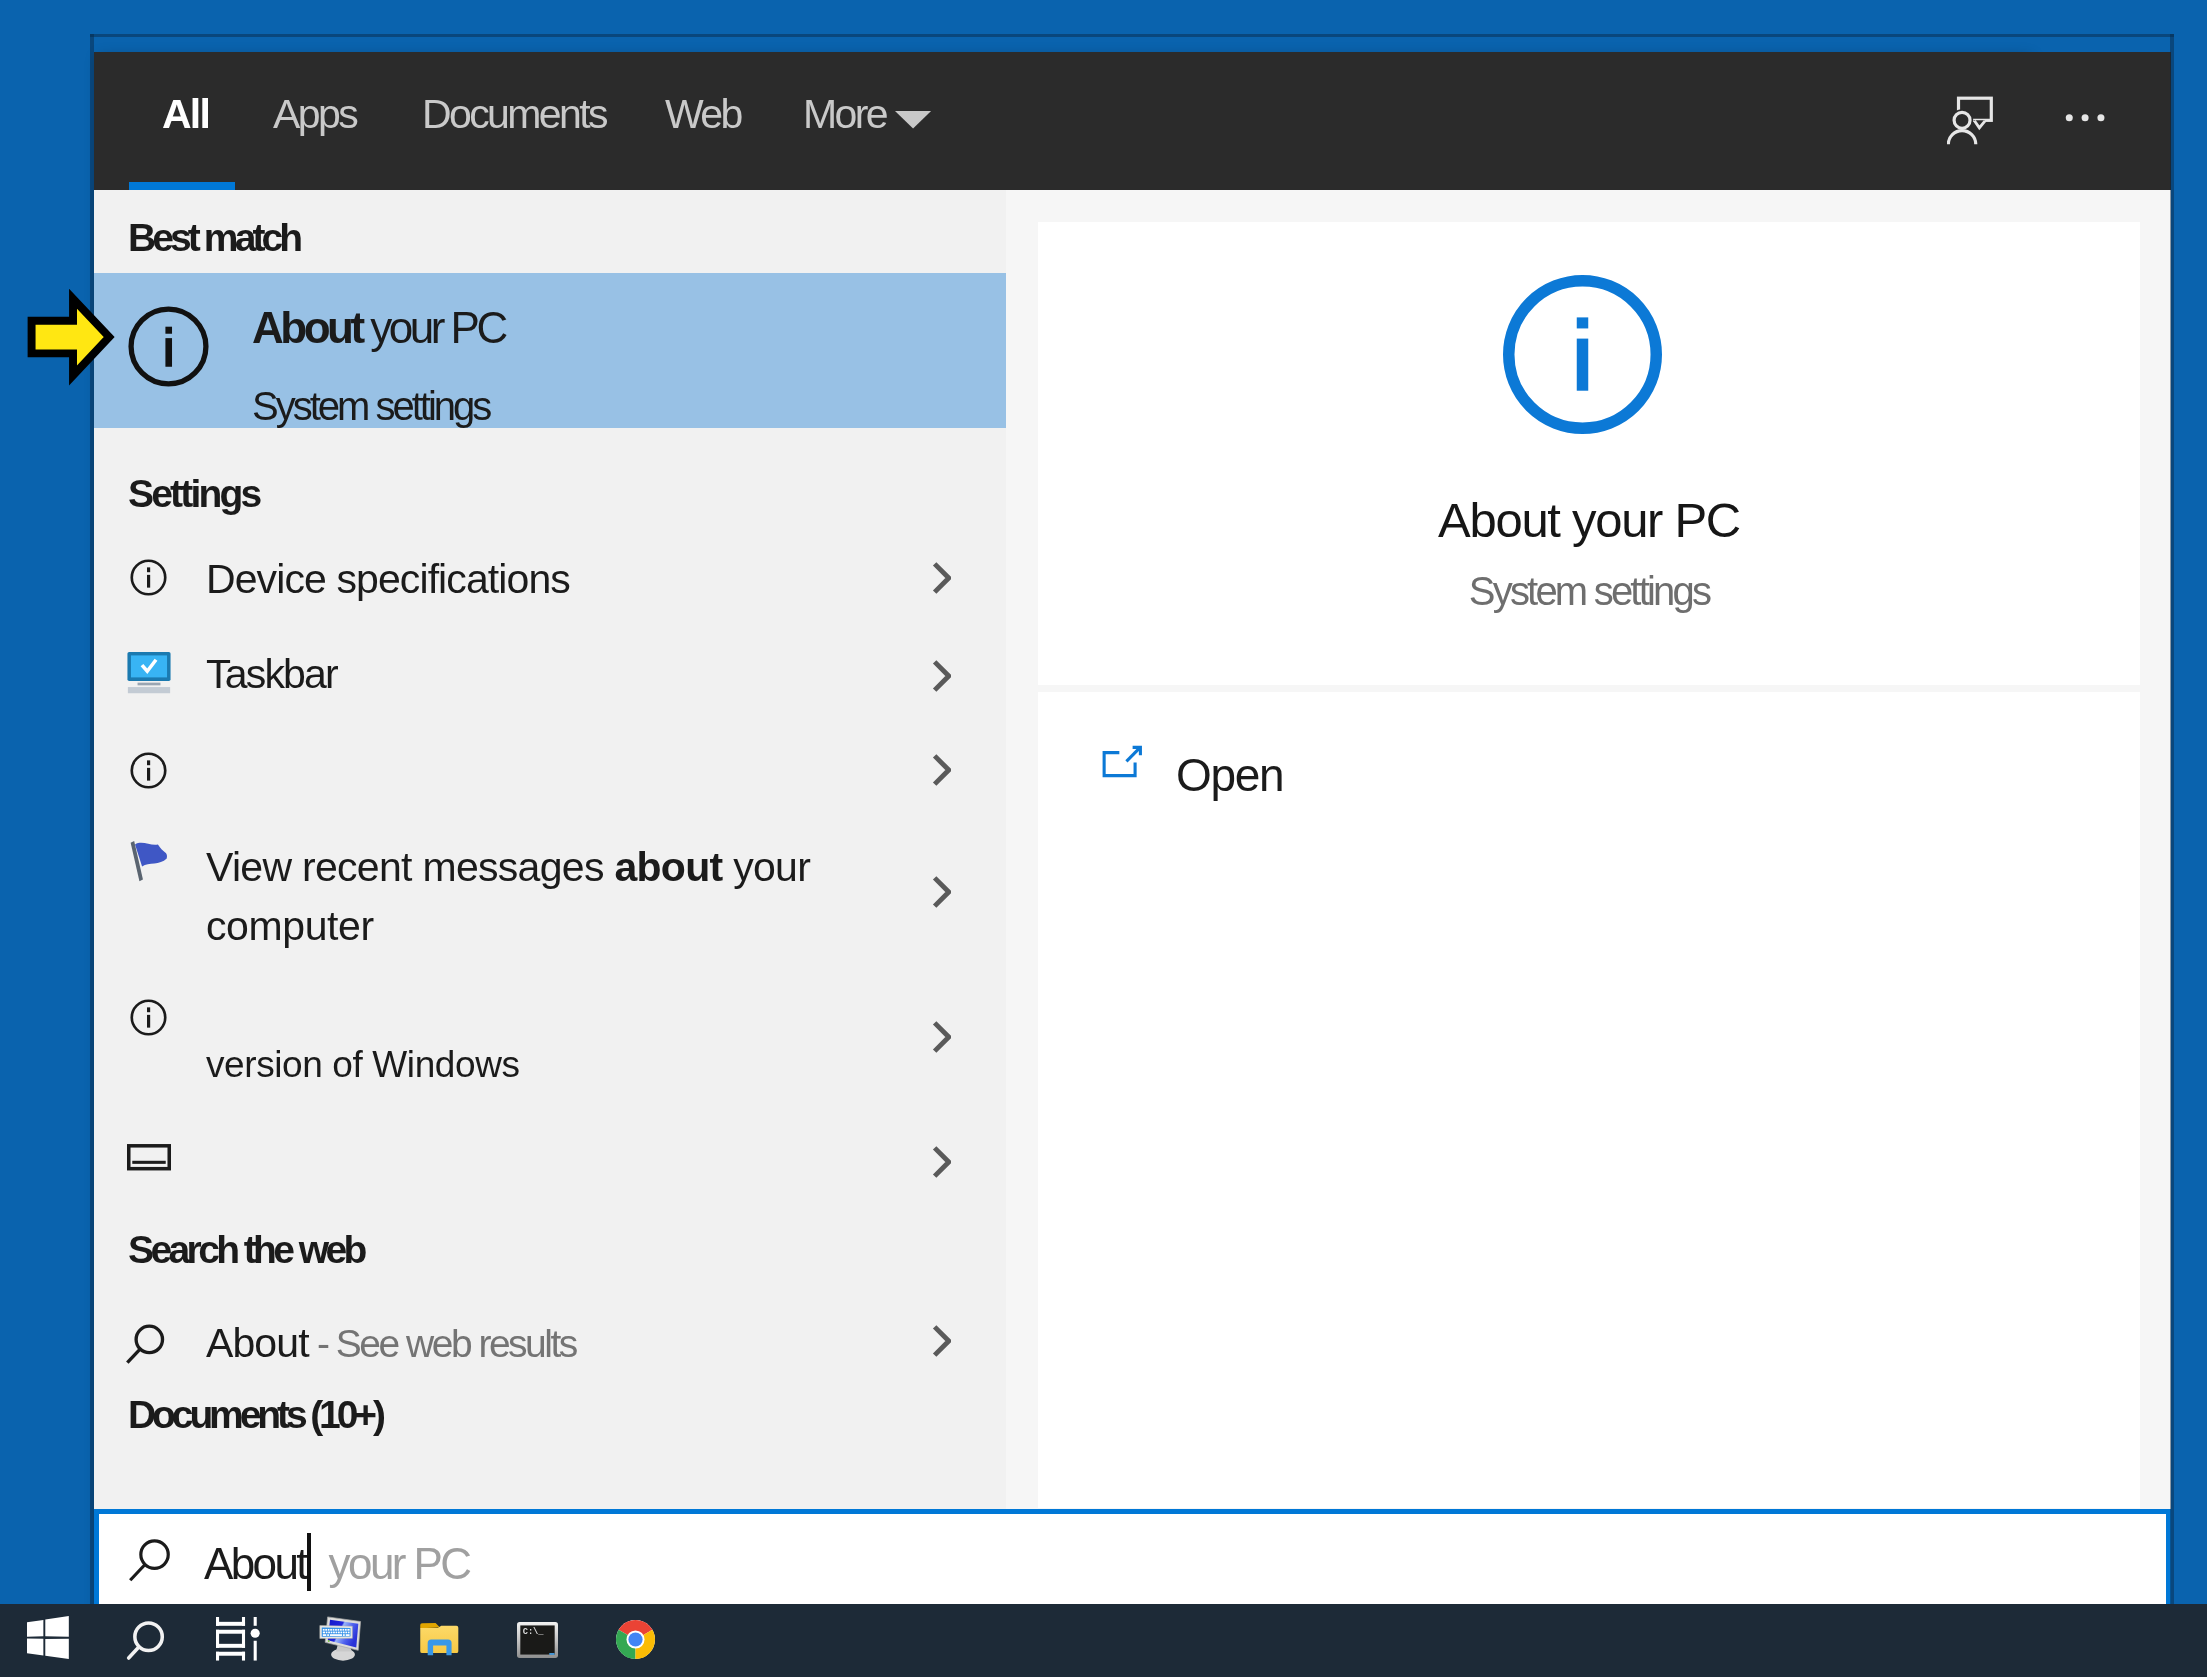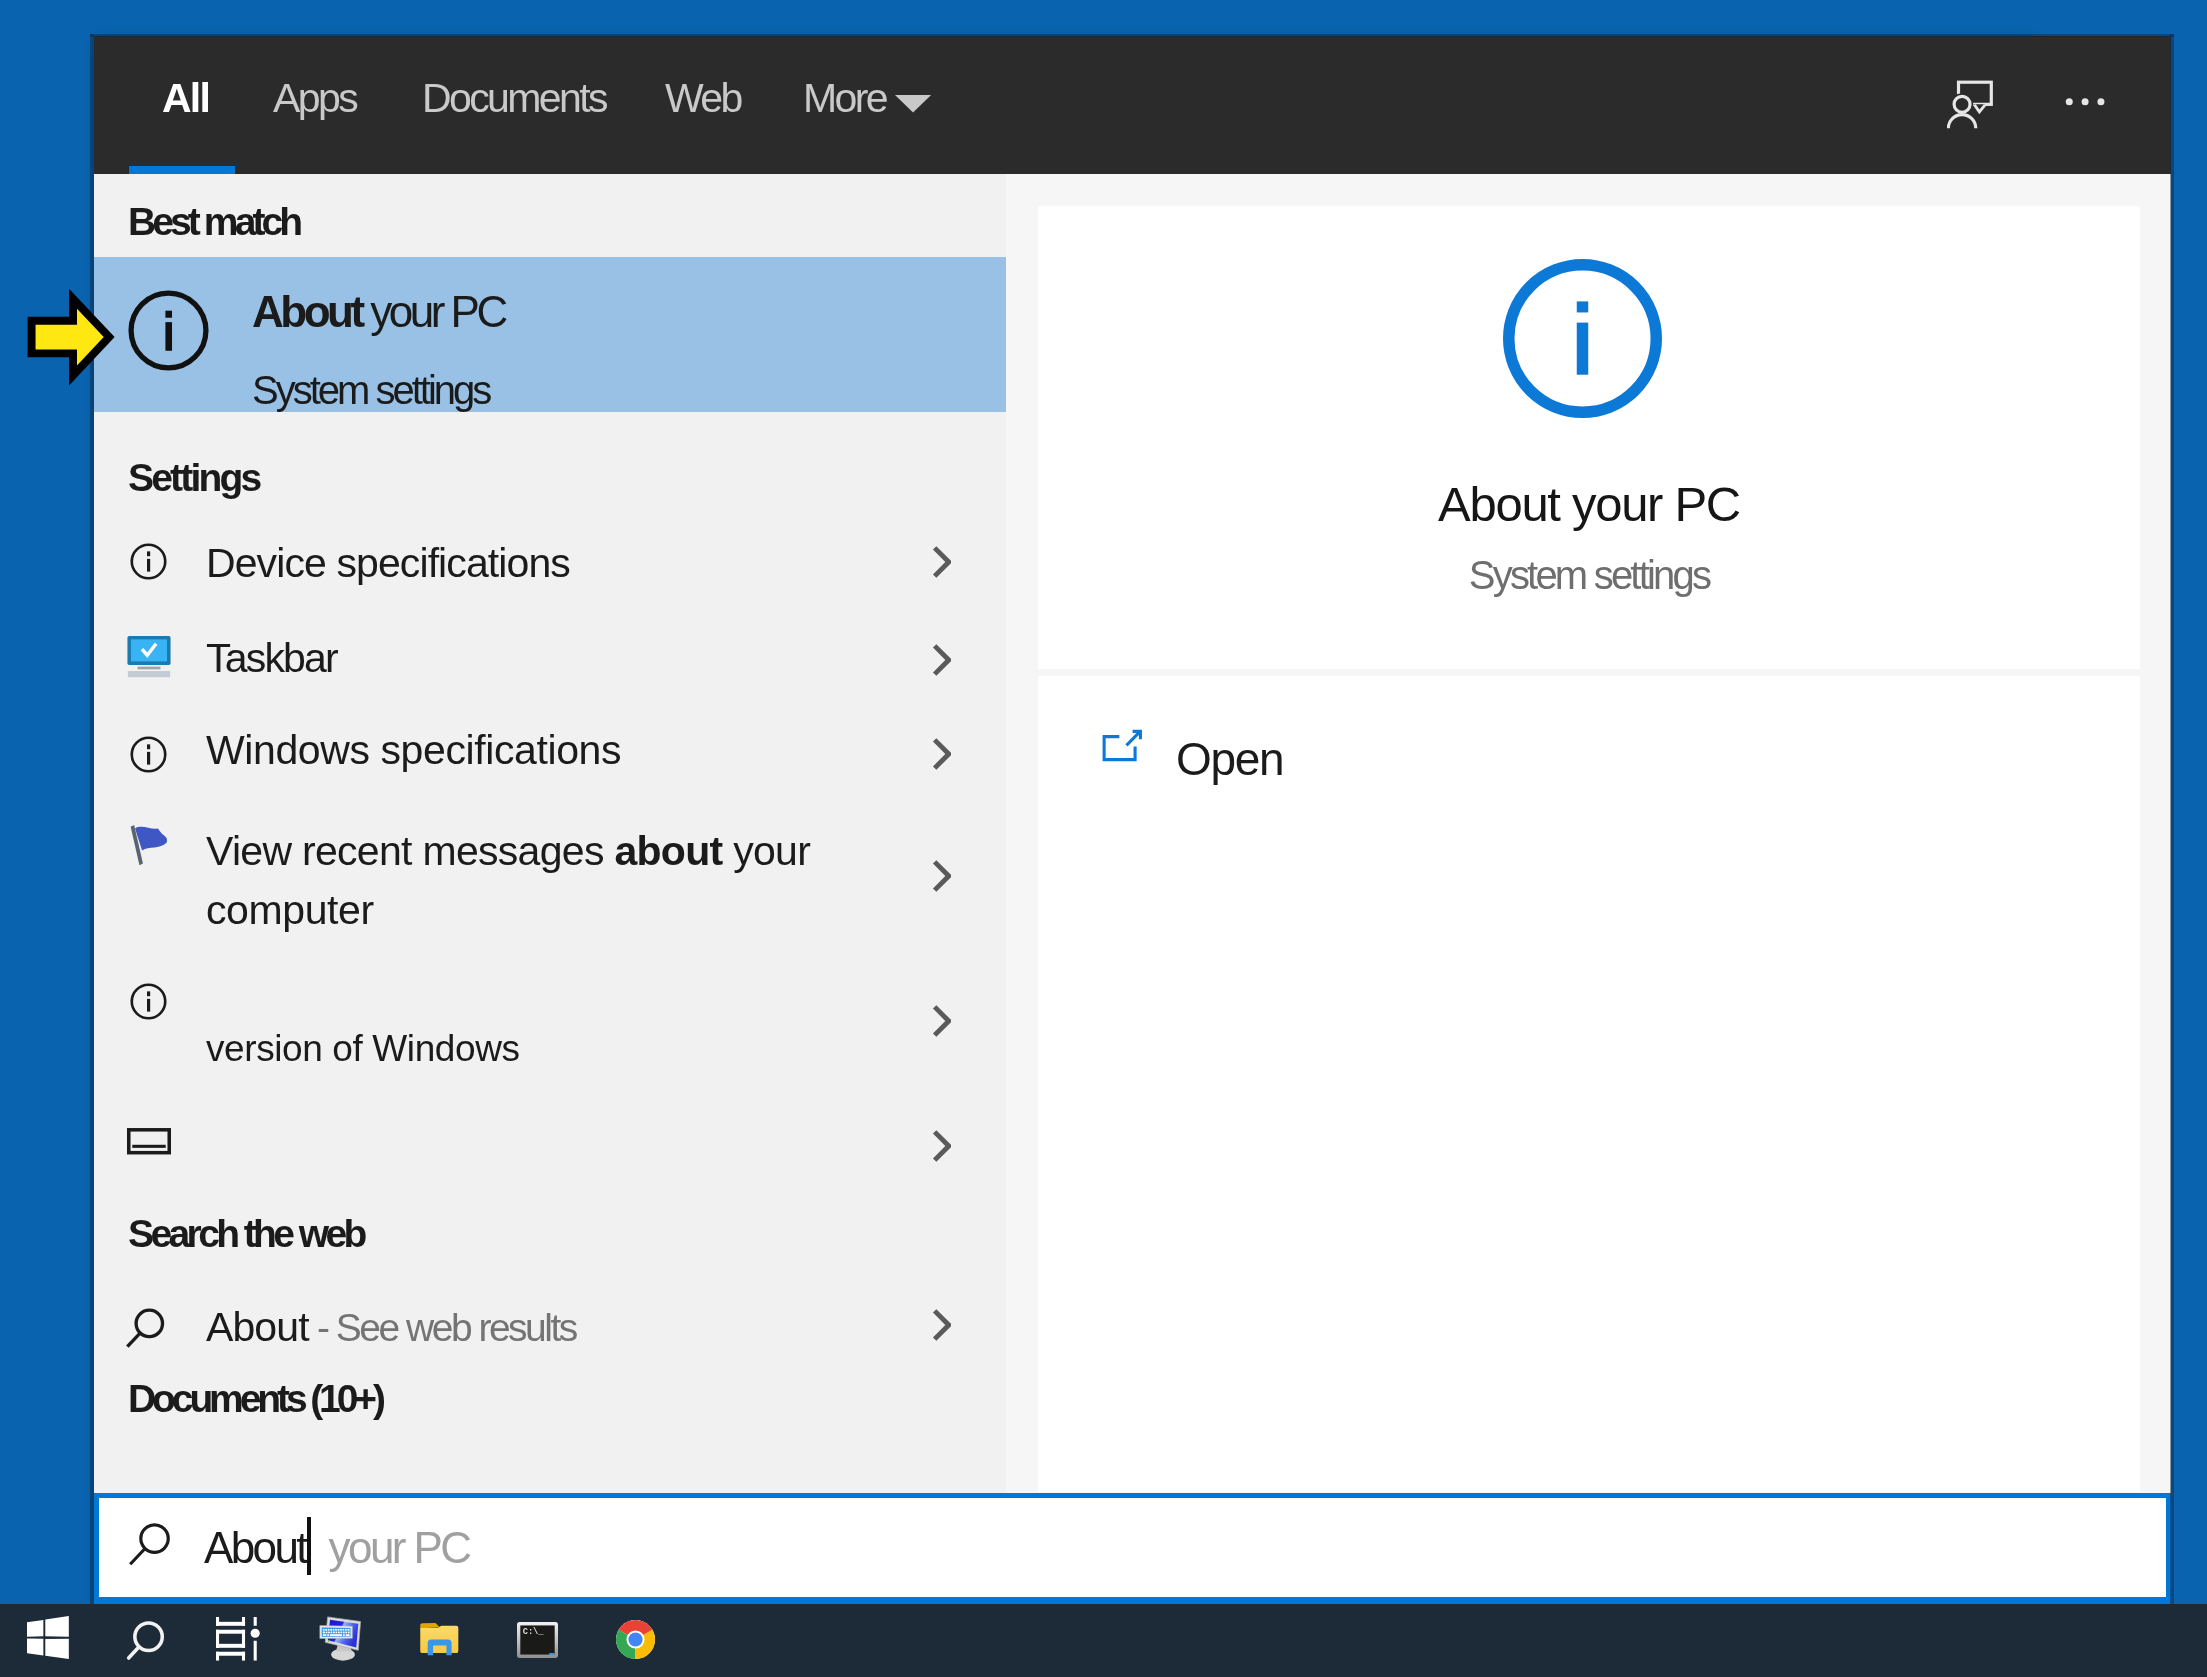--- a/index.html
+++ b/index.html
@@ -5,21 +5,21 @@
   * { margin:0; padding:0; box-sizing:border-box; }
   html,body { width:2207px; height:1678px; overflow:hidden; }
   body { background:#0a63ae; font-family:"Liberation Sans",sans-serif; position:relative; }
   .abs { position:absolute; }
   .t { position:absolute; font-family:"Liberation Sans",sans-serif; color:#1b1b1b; white-space:nowrap; line-height:1; }
   .b { font-weight:bold; }
 </style>
 </head>
 <body>
 
-<div class="abs" id="win" style="left:94px; top:36px; width:1932px; height:1568px; box-shadow:5.3px 5.3px 12.4px rgba(0,0,0,0.35);">
+<div class="abs" id="win" style="left:94px; top:52px; width:1932px; height:1568px; box-shadow:5.3px 5.3px 12.4px rgba(0,0,0,0.35);">
 
   <div class="abs" id="header" style="left:0; top:0; width:2077px; height:138px; background:#2b2b2b;"></div>
 
   <div class="t b" style="left:68px; top:42px; font-size:41px; color:#ffffff; letter-spacing:-1.8px;">All</div>
   <div class="t" style="left:179px; top:42px; font-size:41px; color:#c9c9c9; letter-spacing:-2.6px;">Apps</div>
   <div class="t" style="left:328px; top:42px; font-size:41px; color:#c9c9c9; letter-spacing:-2.6px;">Documents</div>
   <div class="t" style="left:571px; top:42px; font-size:41px; color:#c9c9c9; letter-spacing:-2.6px;">Web</div>
   <div class="t" style="left:709px; top:42px; font-size:41px; color:#c9c9c9; letter-spacing:-2.6px;">More</div>
   <svg class="abs" style="left:801px; top:59px;" width="37" height="18.5" viewBox="0 0 42 21">
     <polygon points="0,0 41,0 20.5,20" fill="#c9c9c9"></polygon>
@@ -83,21 +83,20 @@
   <div class="t" style="left:112px; top:602px; font-size:41px; letter-spacing:-1.8px;">Taskbar</div>
   <svg class="abs" style="left:838px; top:607px;" width="19.4" height="34" viewBox="0 0 22 38">
       <polyline points="3,3 19,19 3,35" fill="none" stroke="#5a5a5a" stroke-width="5.5"></polyline>
     </svg>
 
   <svg class="abs" style="left:36px; top:700px;" width="37" height="37" viewBox="0 0 42 42">
     <circle cx="21" cy="21" r="19" fill="none" stroke="#1b1b1b" stroke-width="3"></circle>
     <rect x="19.3" y="9.5" width="3.6" height="5.5" fill="#1b1b1b"></rect>
     <rect x="19.3" y="18" width="3.6" height="14.5" fill="#1b1b1b"></rect>
   </svg>
-  <div class="t" style="left:112px; top:694px; font-size:41px; letter-spacing:-0.4px;">Windows specifications</div>
   <svg class="abs" style="left:838px; top:701px;" width="19.4" height="34" viewBox="0 0 22 38">
       <polyline points="3,3 19,19 3,35" fill="none" stroke="#5a5a5a" stroke-width="5.5"></polyline>
     </svg>
 
   <svg class="abs" style="left:34px; top:787px;" width="44" height="46" viewBox="0 0 50 52">
     <path d="M7 2 L17 46 L13 48 L3 4 Z" fill="#5a6470"></path>
     <path d="M8 6 C 16 1, 26 8, 34 6 C 40 16, 46 14, 44 22 C 36 30, 24 26, 16 31 Z" fill="#3f57c5"></path>
   </svg>
   <div class="t" style="left:112px; top:795px; font-size:41px; letter-spacing:-0.7px;">View recent messages <span class="b">about</span> your</div>
   <div class="t" style="left:112px; top:854px; font-size:41px; letter-spacing:-0.4px;">computer</div>

